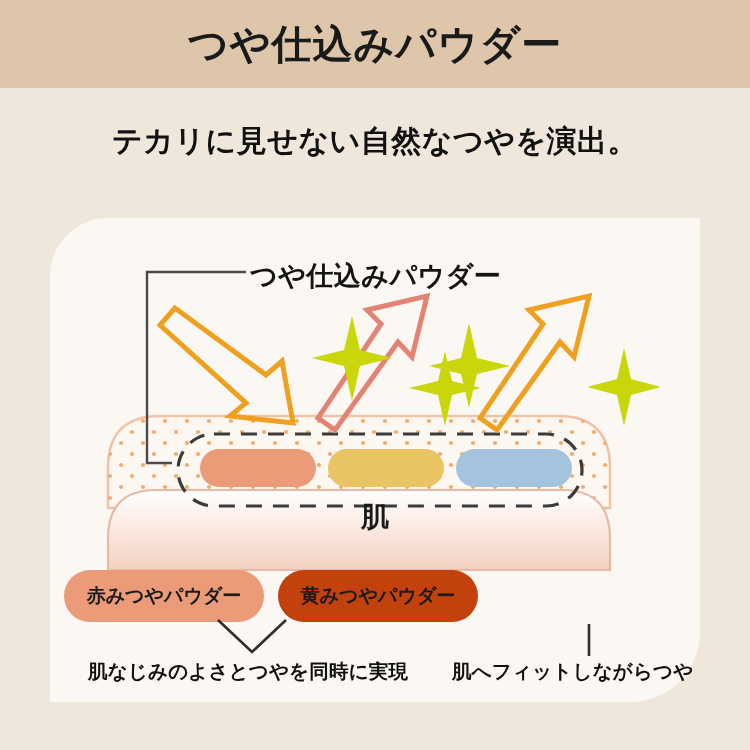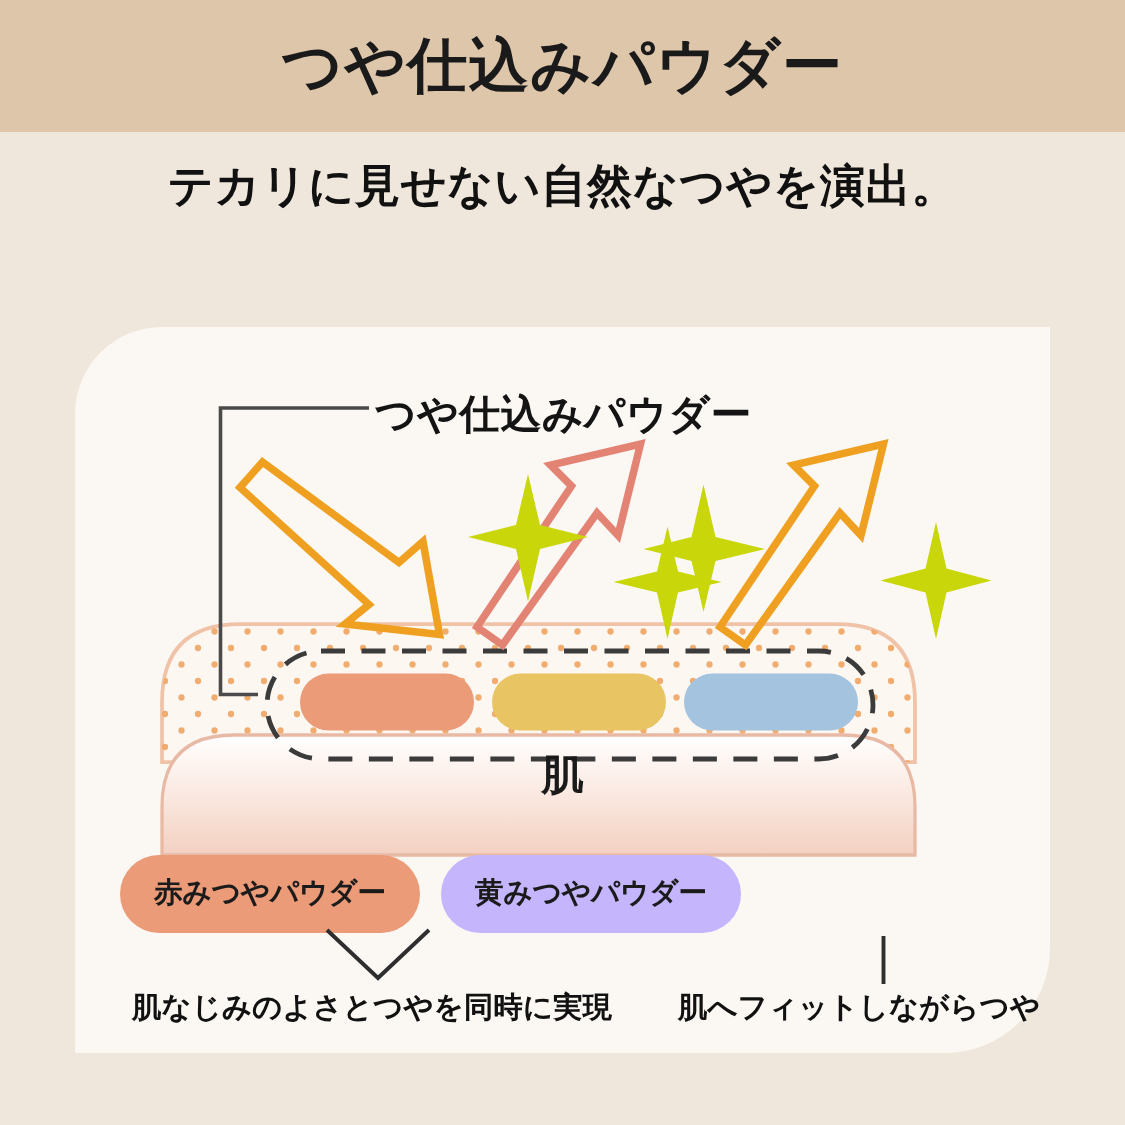--- a/index.html
+++ b/index.html
@@ -50,20 +50,21 @@
     font-size: 29px;
     font-weight: 400;
     line-height: 1.42;
     letter-spacing: 0.5px;
   }
   .subtitle-line2 {
     font-size: 30px;
     font-weight: 700;
     line-height: 1.42;
     letter-spacing: 0.5px;
+    margin-top: 16px;
   }
 
   
   .panel {
     position: absolute;
     left: 50px; top: 218px;
     width: 650px; height: 484px;
     background: #FBF8F3;
     border-radius: 58px 0 70px 0;
     overflow: hidden;
@@ -100,21 +101,20 @@
     color: #1A1A1A;
   }
 
   
   .legend-row {
     position: absolute;
     left: 50px;
     top: 570px;
     width: 650px;
     height: 56px;
-    margin-left: 16px;
   }
   .pill {
     position: absolute;
     top: 0;
     height: 52px;
     border-radius: 26px;
     display: flex;
     align-items: center;
     justify-content: center;
     text-align: center;
@@ -124,21 +124,21 @@
   }
   .pill-red {
     left: 14px;
     width: 200px;
     background: #EC9B78;
     font-size: 19px;
   }
   .pill-yellow {
     left: 228px;
     width: 200px;
-    background: #c4b5fd;
+    background: #c2410c;
     font-size: 19px;
   }
   .pill-blue {
     left: 442px;
     width: 194px;
     background: #A3C3DE;
     font-size: 18px;
   }
 
   

